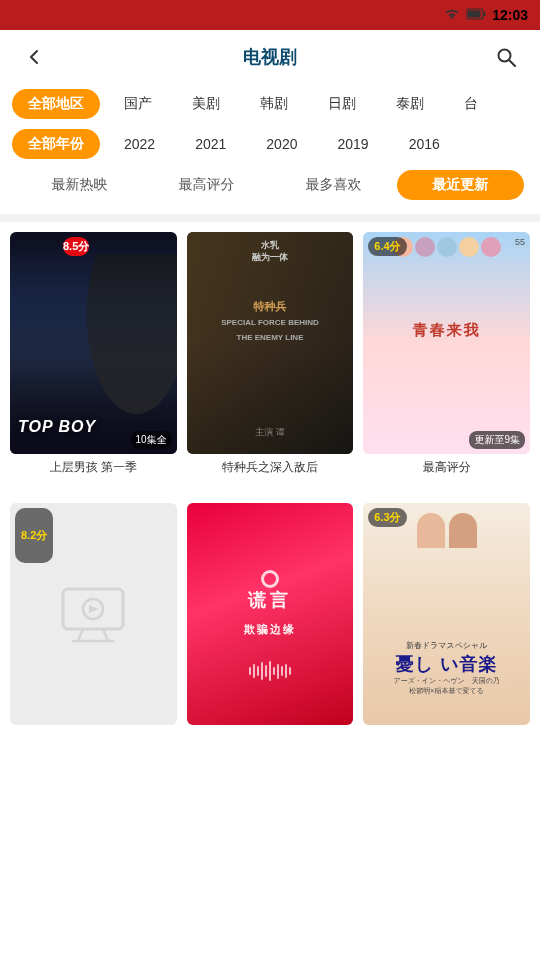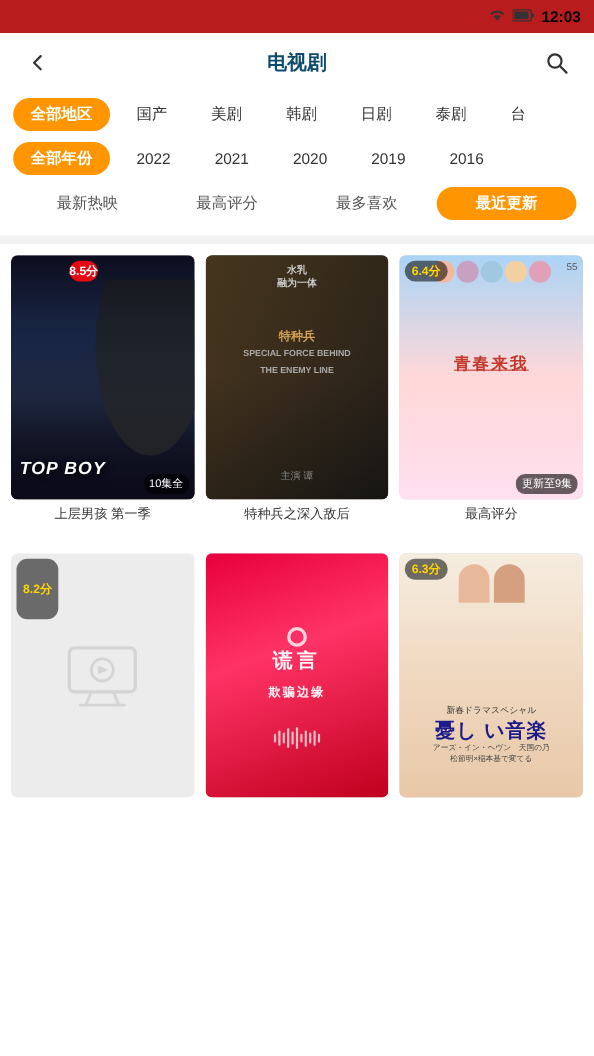--- a/index.html
+++ b/index.html
@@ -252,21 +252,21 @@
     <div class="thumb-wrap">
       <div style="width:100%;height:100%;background:linear-gradient(180deg,#aad4f5 0%,#ffd8d8 50%,#ffe0f0 100%);position:relative;overflow:hidden;">
 
         <div style="position:absolute;top:5px;left:50%;transform:translateX(-50%);width:90%;display:flex;flex-wrap:wrap;justify-content:center;gap:2px;">
           <div style="width:20px;height:20px;border-radius:50%;background:#f4b8a0;"></div>
           <div style="width:20px;height:20px;border-radius:50%;background:#c8a0c0;"></div>
           <div style="width:20px;height:20px;border-radius:50%;background:#a0c8e0;"></div>
           <div style="width:20px;height:20px;border-radius:50%;background:#f4d0a0;"></div>
           <div style="width:20px;height:20px;border-radius:50%;background:#e0a0b8;"></div>
         </div>
-        <div style="position:absolute;top:40%;left:50%;transform:translateX(-50%);color:#c0392b;font-size:15px;font-weight:900;letter-spacing:2px;white-space:nowrap;text-decoration:underline;">青春来我</div>
+        <div style="position:absolute;top:40%;left:50%;transform:translateX(-50%);color:#c0392b;font-size:15px;font-weight:900;letter-spacing:2px;white-space:nowrap;">青春来我</div>
         <div style="position:absolute;top:5px;right:5px;font-size:9px;color:#555;text-align:center;">55</div>
         <div style="position:absolute;top:5px;left:5px;background:rgba(0,0,0,0.55);color:#FFD700;font-size:11px;padding:2px 6px;border-radius:10px;font-weight:600;">6.4分</div>
         <div style="position:absolute;bottom:5px;right:5px;background:rgba(0,0,0,0.6);color:#fff;font-size:10px;padding:2px 5px;border-radius:8px;">更新至9集</div>
       </div>
     </div>
     <div class="item-title">最高评分</div>
   </div>
 
   <div class="grid-item">
     <div class="thumb-wrap">

